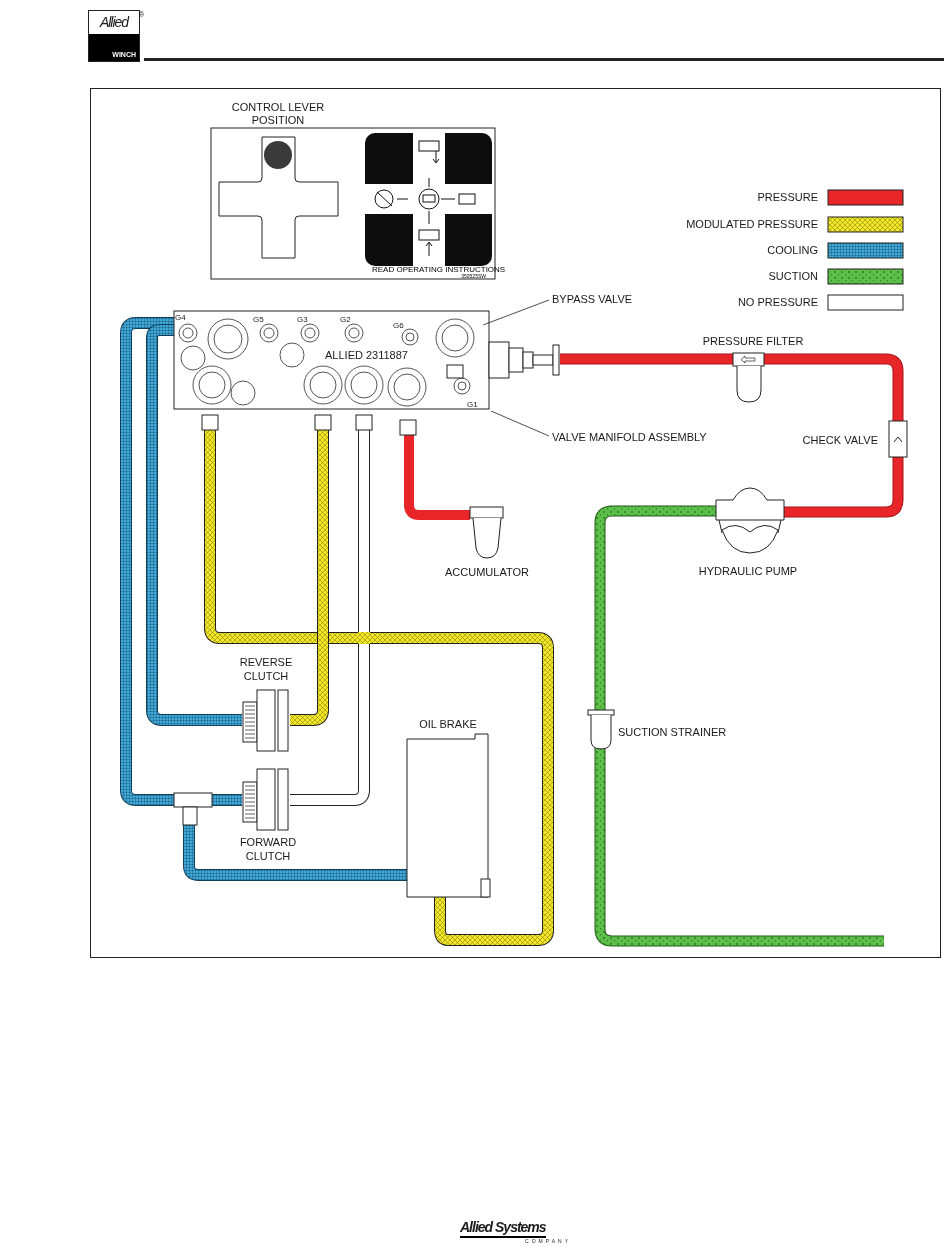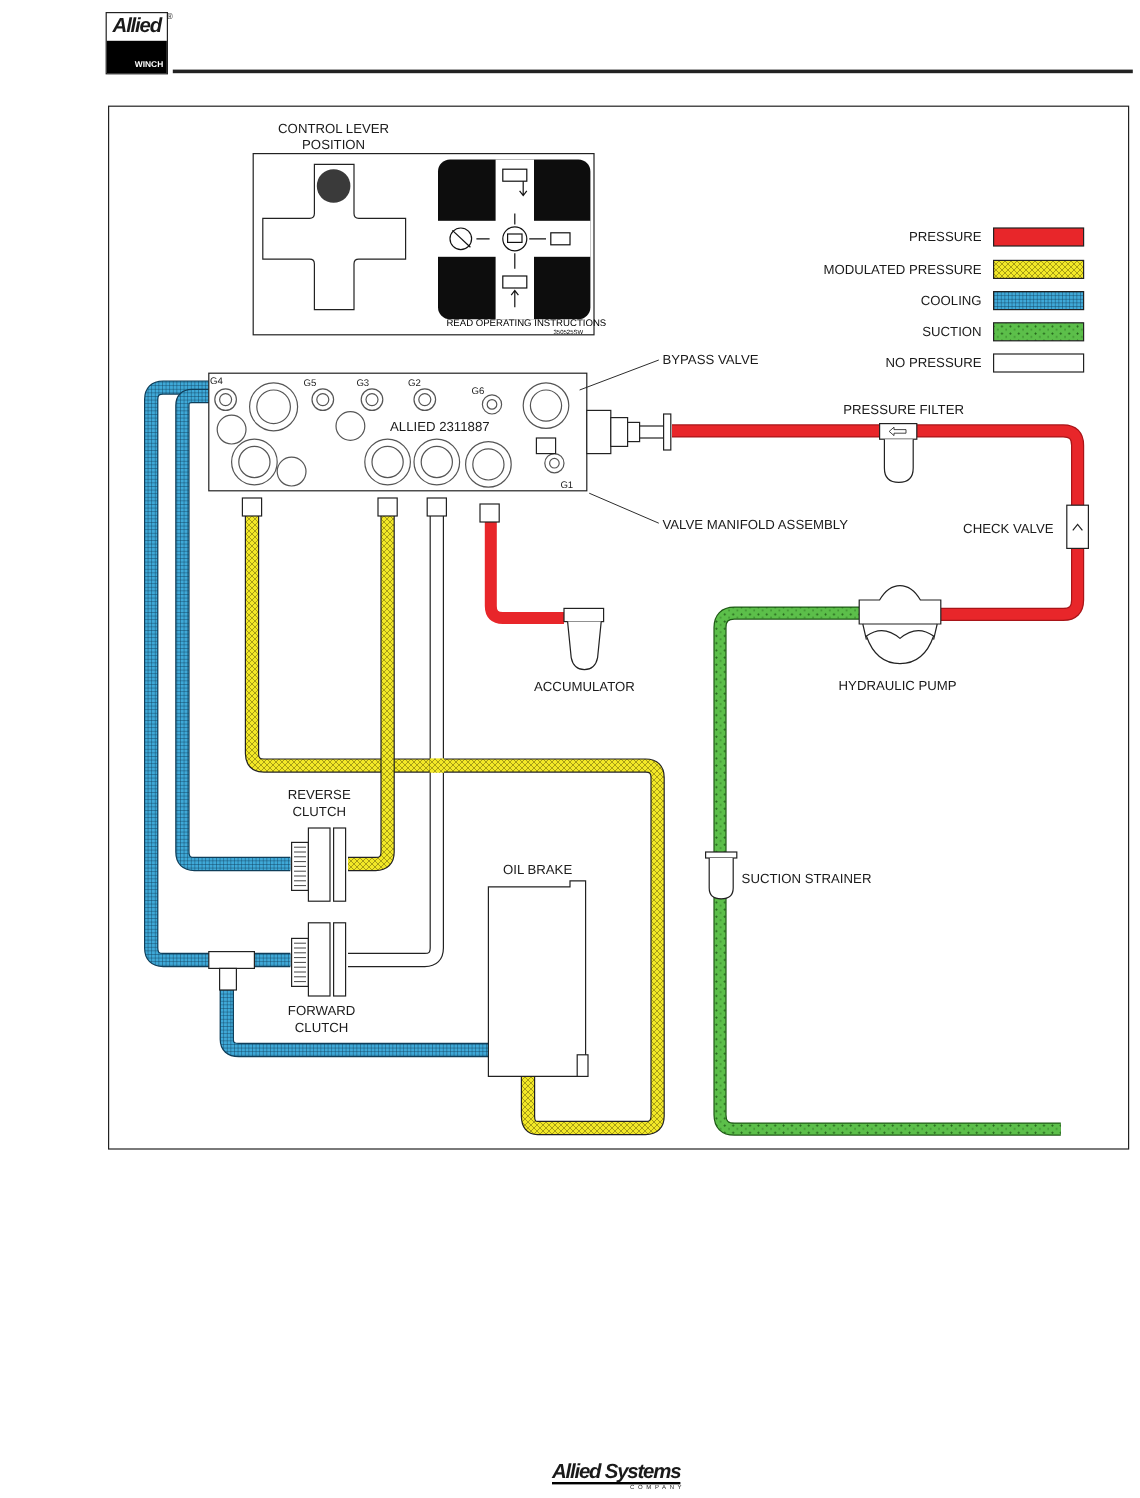--- a/index.html
+++ b/index.html
@@ -1,27 +1,27 @@
 <!DOCTYPE html>
 <html><head>
 <meta charset="utf-8">
 <style>
   html, body { margin:0; padding:0; background:#ffffff; }
   body { width:950px; height:1248px; position:relative; overflow:hidden; font-family:"Liberation Sans", sans-serif; color:#1a1a1a; }
   .logo { position:absolute; left:88px; top:10px; width:50px; height:50px; border:1px solid #222; background:#fff; }
-  .logo-top { height:22px; display:flex; align-items:center; justify-content:center; font-weight:bold; font-style:italic; font-size:17px; letter-spacing:-1px; }
+  .logo-top { height:22px; display:flex; align-items:center; justify-content:center; font-weight:normal; font-style:italic; font-size:14px; letter-spacing:-1px; }
   .logo-bottom { position:absolute; left:0; right:0; bottom:0; height:27px; background:#000; color:#fff; font-size:7px; font-weight:bold; display:flex; align-items:flex-end; justify-content:flex-end; padding:0 3px 3px 0; box-sizing:border-box; }
   .logo-reg { position:absolute; left:139px; top:11px; font-size:7px; }
   .header-rule { position:absolute; left:144px; top:58px; width:800px; height:3px; background:#222; }
   .frame { position:absolute; left:90px; top:88px; width:851px; height:870px; border:1px solid #222; box-sizing:border-box; }
   svg.diagram { position:absolute; left:0; top:0; }
   .lbl { font-family:"Liberation Sans", sans-serif; font-size:11px; fill:#1a1a1a; }
   .small { font-size:8px; }
   .footer-logo { position:absolute; left:460px; top:1218px; width:115px; height:26px; }
-  .footer-main { font-weight:bold; font-style:italic; font-size:17px; letter-spacing:-1px; line-height:17px; border-bottom:2px solid #000; display:inline-block; }
+  .footer-main { font-weight:bold; font-style:italic; font-size:14px; letter-spacing:-1px; line-height:17px; border-bottom:2px solid #000; display:inline-block; }
   .footer-sub { font-size:5px; letter-spacing:3px; text-align:right; padding-right:4px; }
 </style>
 </head>
 <body>
 
 <div class="logo">
   <div class="logo-top">Allied</div>
   <div class="logo-bottom">WINCH</div>
 </div>
 <div class="logo-reg">®</div>

